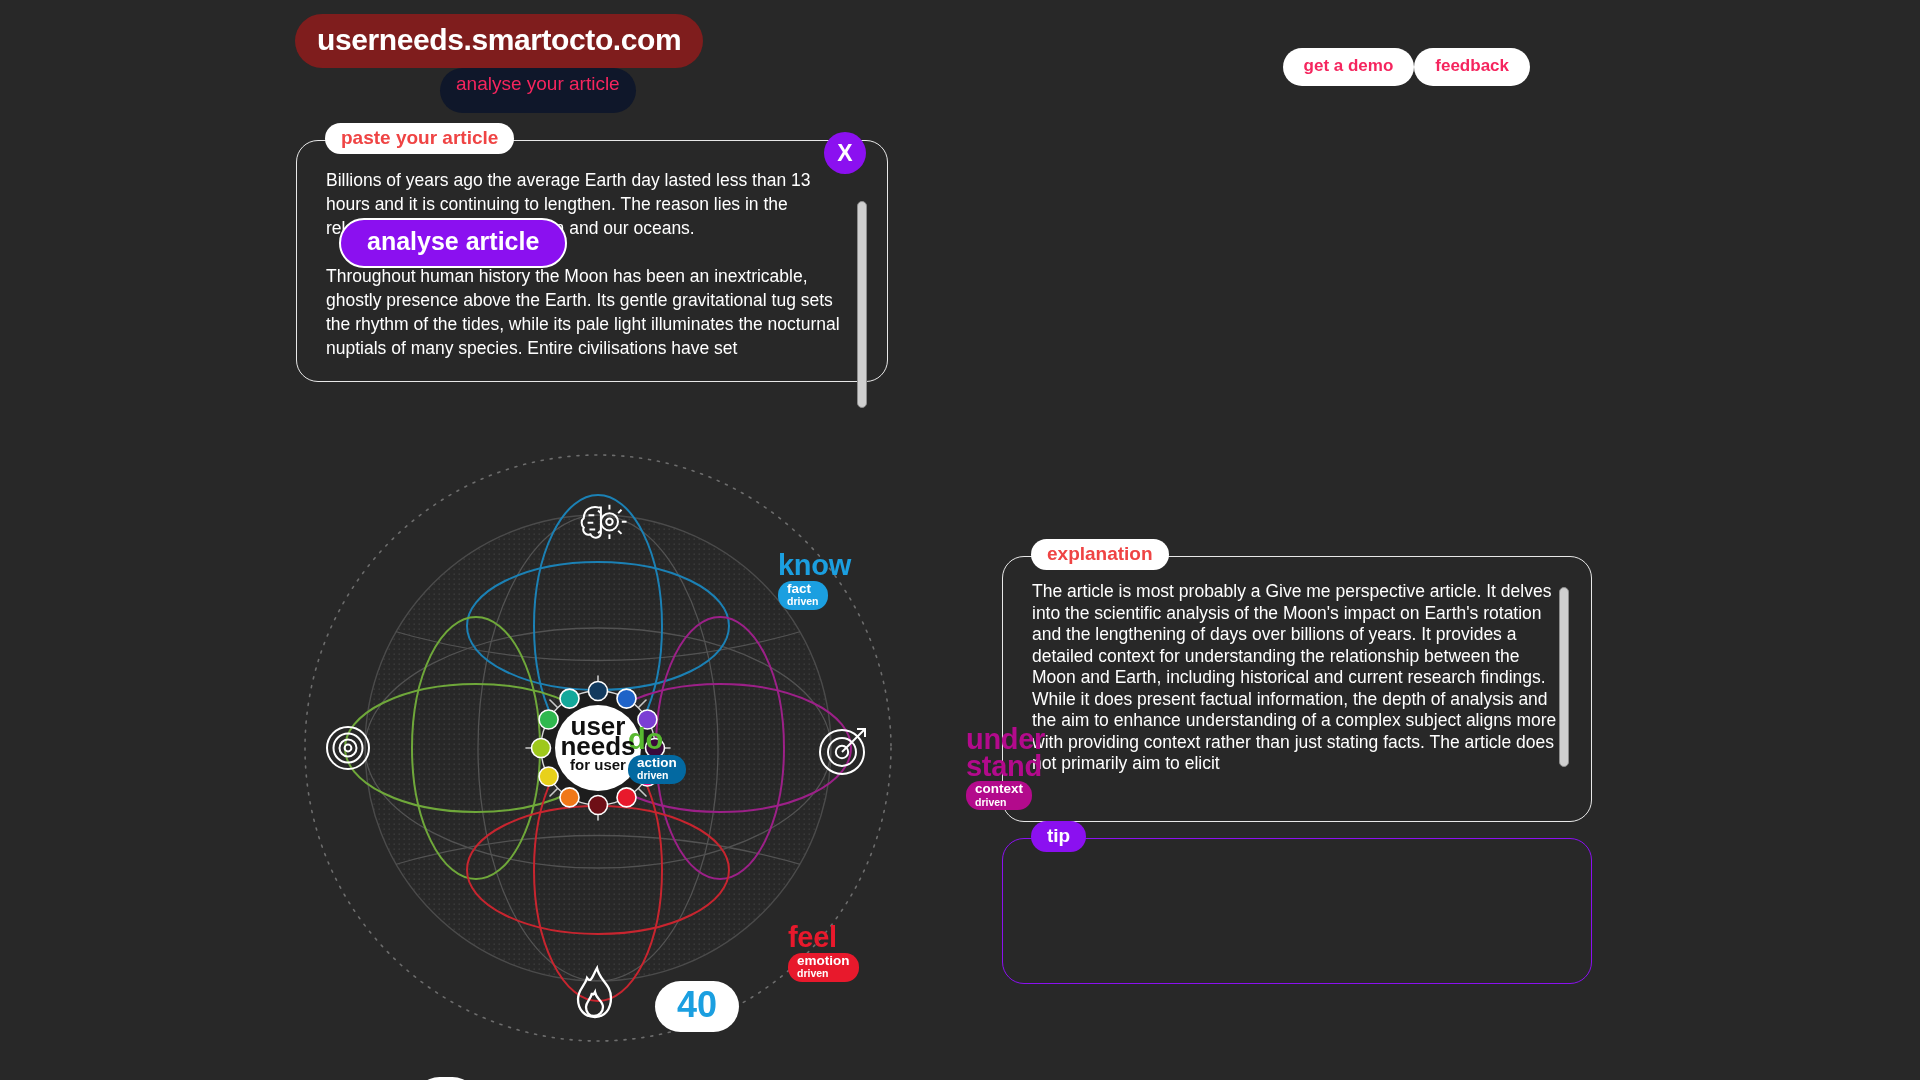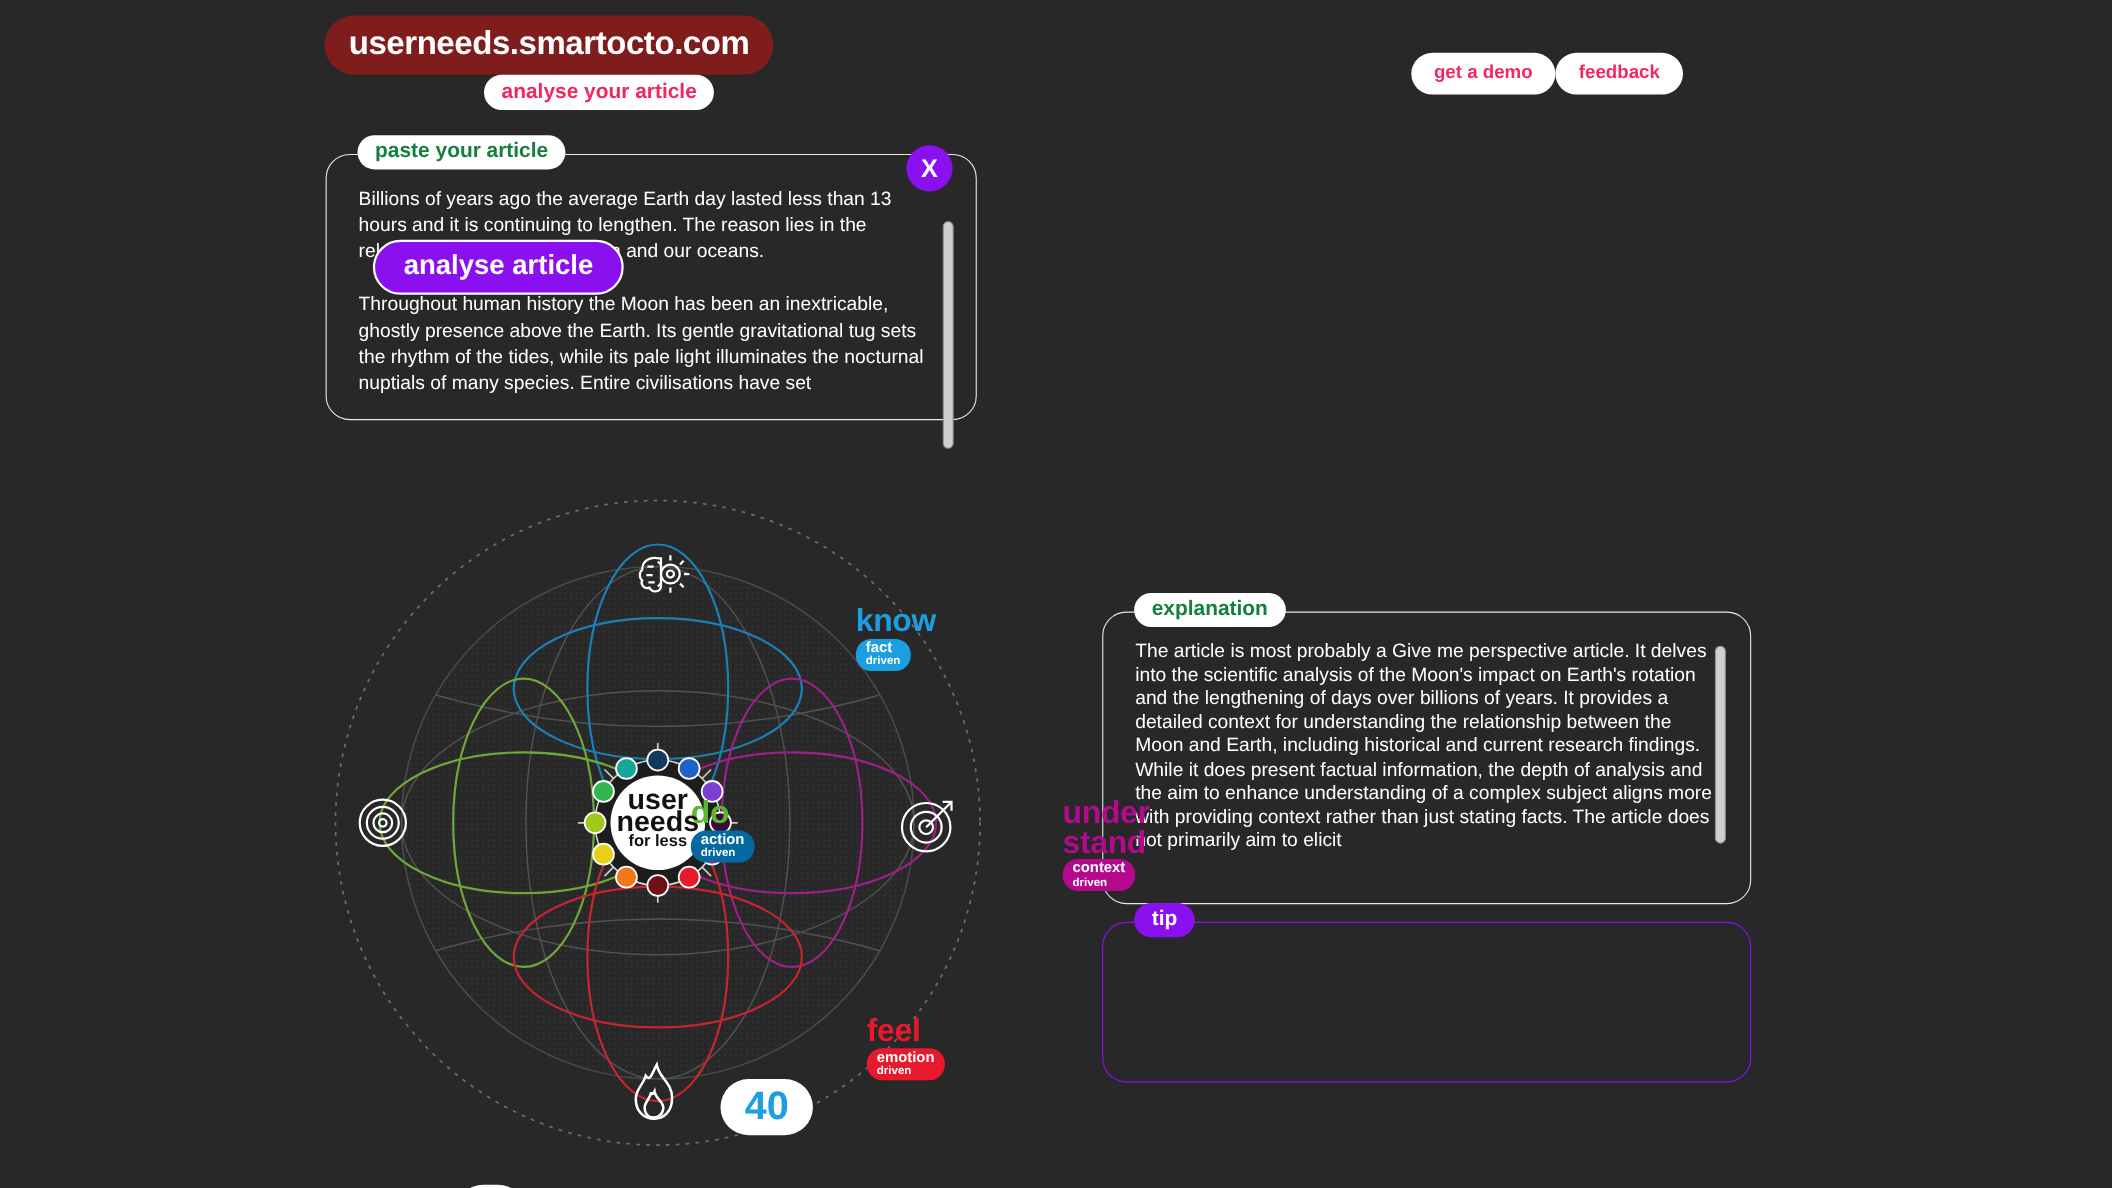--- a/index.html
+++ b/index.html
@@ -20,26 +20,26 @@
     font-size: 30px;
     font-weight: 700;
     letter-spacing: -0.4px;
     padding: 9px 22px 11px 22px;
     text-align: center;
     display: inline-block;
     white-space: nowrap;
   }
   .logo-sub {
     position: absolute; left: 145px; top: 54px;
-    background: #ffffff;
+    background: #0f172a;
     color: #f5255e;
     border-radius: 30px;
     font-size: 19px;
-    font-weight: 700;
-    padding: 5px 16px 5px 16px;
+    font-weight: 400;
+    padding: 5px 16px 18px 16px;
     white-space: nowrap;
   }
   .top-actions { position: absolute; right: 390px; top: 48px; display: flex; }
   .top-btn {
     background: #ffffff;
     color: #f5255e;
     border: none;
     border-radius: 30px;
     font-family: "Liberation Sans", sans-serif;
     font-size: 17px;
@@ -55,21 +55,21 @@
   .panel.purple { border: 1.6px solid #8b10f0; }
   .panel-label {
     position: absolute; top: -18px; left: 28px;
     border-radius: 20px;
     font-size: 19px;
     font-weight: 700;
     padding: 5px 16px 7px 16px;
     white-space: nowrap;
     line-height: 1;
   }
-  .panel-label.light { background: #ffffff; color: #15803d; }
+  .panel-label.light { background: #ffffff; color: #ef4444; }
   .panel-label.purple { background: #8b10f0; color: #ffffff; }
 
   
   #paste-panel { left: 296px; top: 140px; width: 592px; height: 242px; }
   .paste-text {
     position: absolute; left: 29px; top: 27px; right: 38px; bottom: 14px;
     color: #ffffff;
     font-size: 17.5px;
     line-height: 24px;
     overflow: hidden;
@@ -340,21 +340,21 @@
       <div class="need-word">feel</div>
       <span class="need-tag">
         <span>emotion</span>
         <span class="sub">driven</span>
       </span>
     </div>
 
     <div class="hub-text">
       <div class="l1">user</div>
       <div class="l2">needs</div>
-      <div class="l3">for less</div>
+      <div class="l3">for user</div>
     </div>
 
     <div class="badge" id="badge-know">40</div>
     <div class="badge" id="badge-do">2</div>
 
   </div>
 
 </div>
 
 </body></html>

